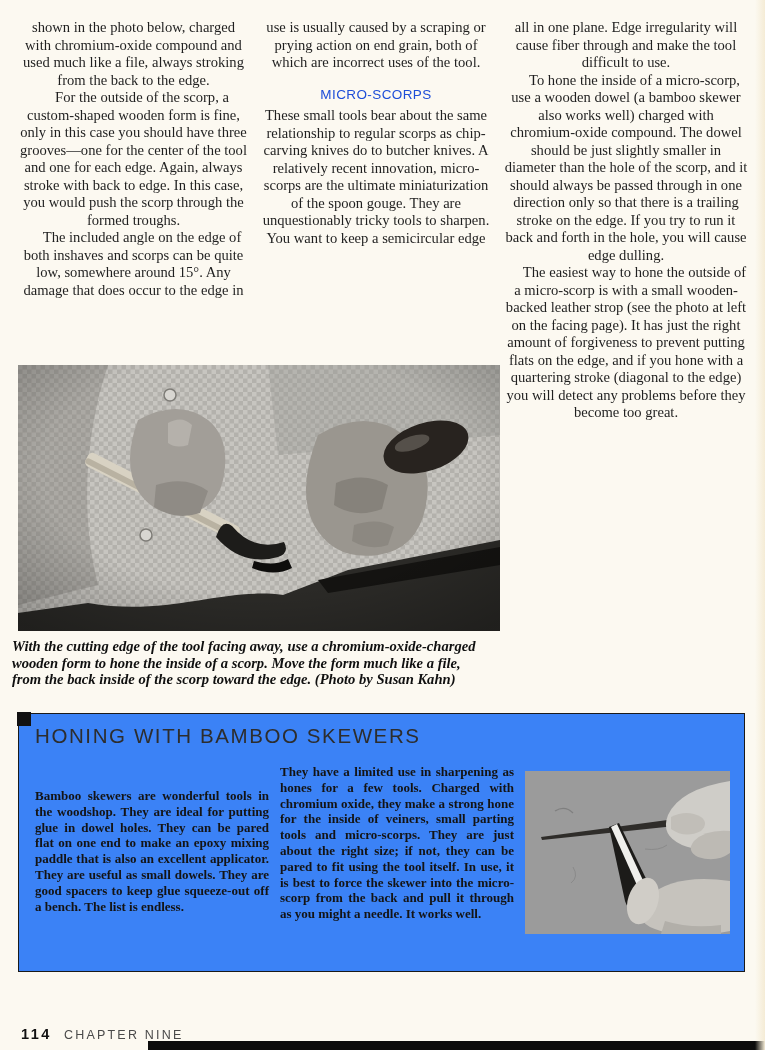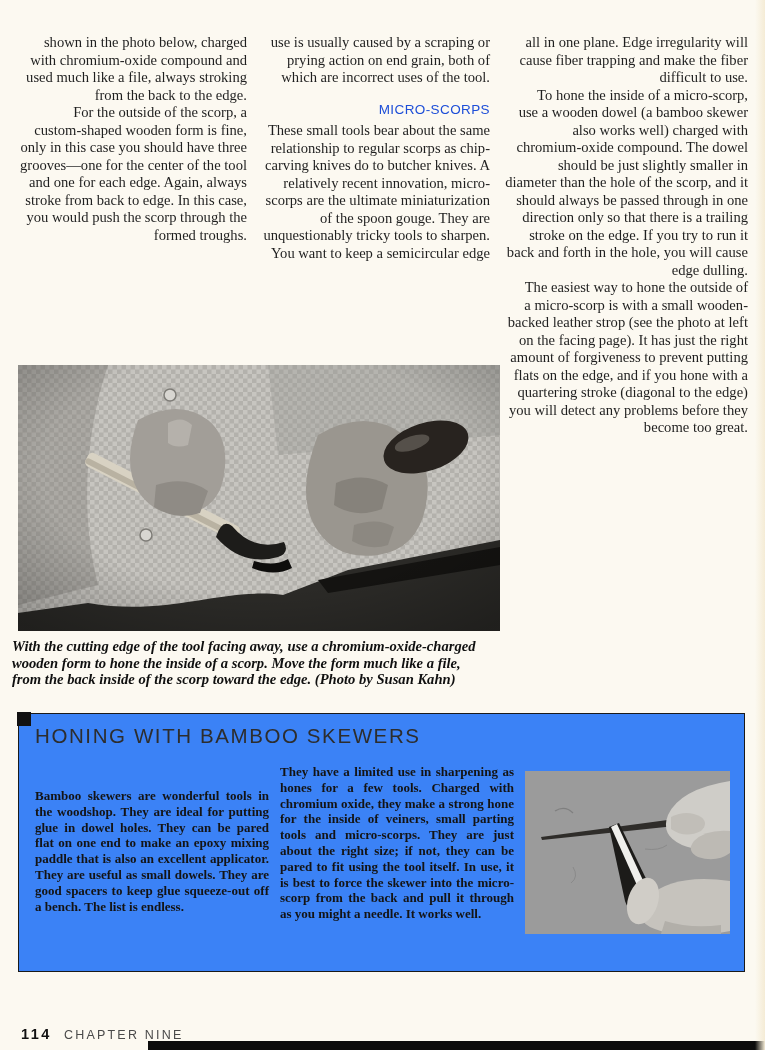--- a/index.html
+++ b/index.html
@@ -11,23 +11,23 @@
     font-family:"Liberation Serif", serif;
     color:#1f1f1f;
   }
   .page-edge{
     position:absolute;top:0;right:0;width:10px;height:100%;
     background:linear-gradient(to right, rgba(243,231,200,0), #f5ecd6);
     pointer-events:none;
   }
   
   .col{
-    position:absolute;top:34px;
+    position:absolute;top:19px;
     font-size:14.6px;line-height:17.5px;
-    text-align:right;
+    text-align:center;
   }
   .col p{margin:0;}
   .col p.indent{text-indent:17px;}
   #col1{left:20px;width:227px;}
   #col2{left:262px;width:228px;}
   #col3{left:504px;width:244px;}
   .subhead{
     font-family:"Liberation Sans", sans-serif;
     font-size:13.5px;letter-spacing:.4px;
     margin:14px 0 4px 0 !important;
@@ -90,31 +90,32 @@
     background:#0c0c0c;
   }
 </style>
 </head>
 <body>
 
 <div class="page">
 
   <div class="col" id="col1">
     <p>shown in the photo below, charged with chromium-oxide compound and used much like a file, always stroking from the back to the edge.</p>
-    <p class="indent">For the outside of the scorp, a custom-shaped wooden form is fine, only in this case you should have three grooves—one for the center of the tool and one for each edge. Again, always stroke from back to edge. In this case, you would push the scorp through the formed troughs.</p>
+    <p class="indent">For the outside of the scorp, a custom-shaped wooden form is fine, only in this case you should have three grooves—one for the center of the tool and one for each edge. Again, always stroke with back to edge. In this case, you would push the scorp through the formed troughs.</p>
+    <p class="indent">The included angle on the edge of both inshaves and scorps can be quite low, somewhere around 15°. Any damage that does occur to the edge in</p>
   </div>
 
   <div class="col" id="col2">
     <p>use is usually caused by a scraping or prying action on end grain, both of which are incorrect uses of the tool.</p>
     <p class="subhead">MICRO-SCORPS</p>
     <p>These small tools bear about the same relationship to regular scorps as chip-carving knives do to butcher knives. A relatively recent innovation, micro-scorps are the ultimate miniaturization of the spoon gouge. They are unquestionably tricky tools to sharpen. You want to keep a semicircular edge</p>
   </div>
 
   <div class="col" id="col3">
-    <p>all in one plane. Edge irregularity will cause fiber trapping and make the fiber difficult to use.</p>
+    <p>all in one plane. Edge irregularity will cause fiber through and make the tool difficult to use.</p>
     <p class="indent">To hone the inside of a micro-scorp, use a wooden dowel (a bamboo skewer also works well) charged with chromium-oxide compound. The dowel should be just slightly smaller in diameter than the hole of the scorp, and it should always be passed through in one direction only so that there is a trailing stroke on the edge. If you try to run it back and forth in the hole, you will cause edge dulling.</p>
     <p class="indent">The easiest way to hone the outside of a micro-scorp is with a small wooden-backed leather strop (see the photo at left on the facing page). It has just the right amount of forgiveness to prevent putting flats on the edge, and if you hone with a quartering stroke (diagonal to the edge) you will detect any problems before they become too great.</p>
   </div>
 
   <div class="main-photo">
     <svg viewBox="0 0 482 266" preserveAspectRatio="none">
       <defs>
         <pattern id="check" width="9" height="9" patternUnits="userSpaceOnUse">
           <rect width="9" height="9" fill="#b3b1ac"></rect>
           <rect width="4.5" height="4.5" fill="#c7c5c0"></rect>

